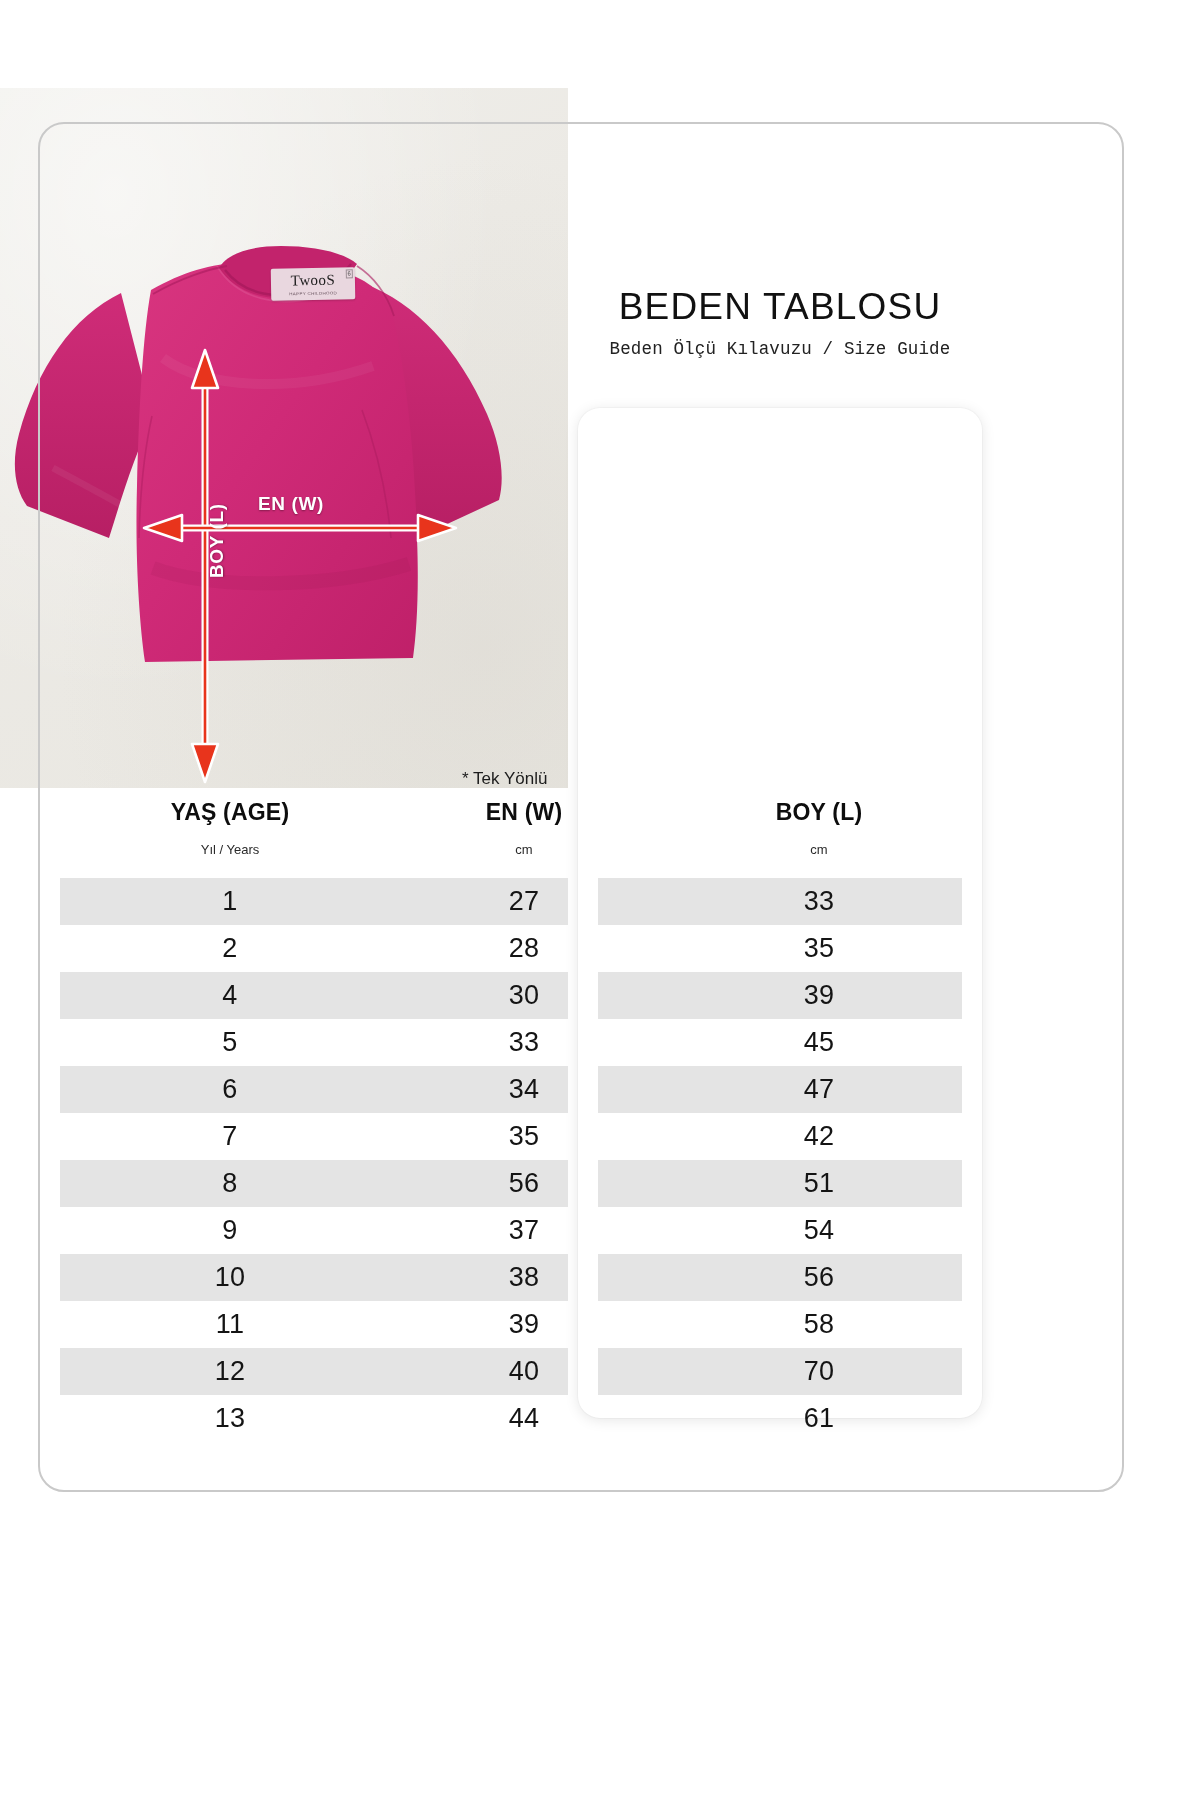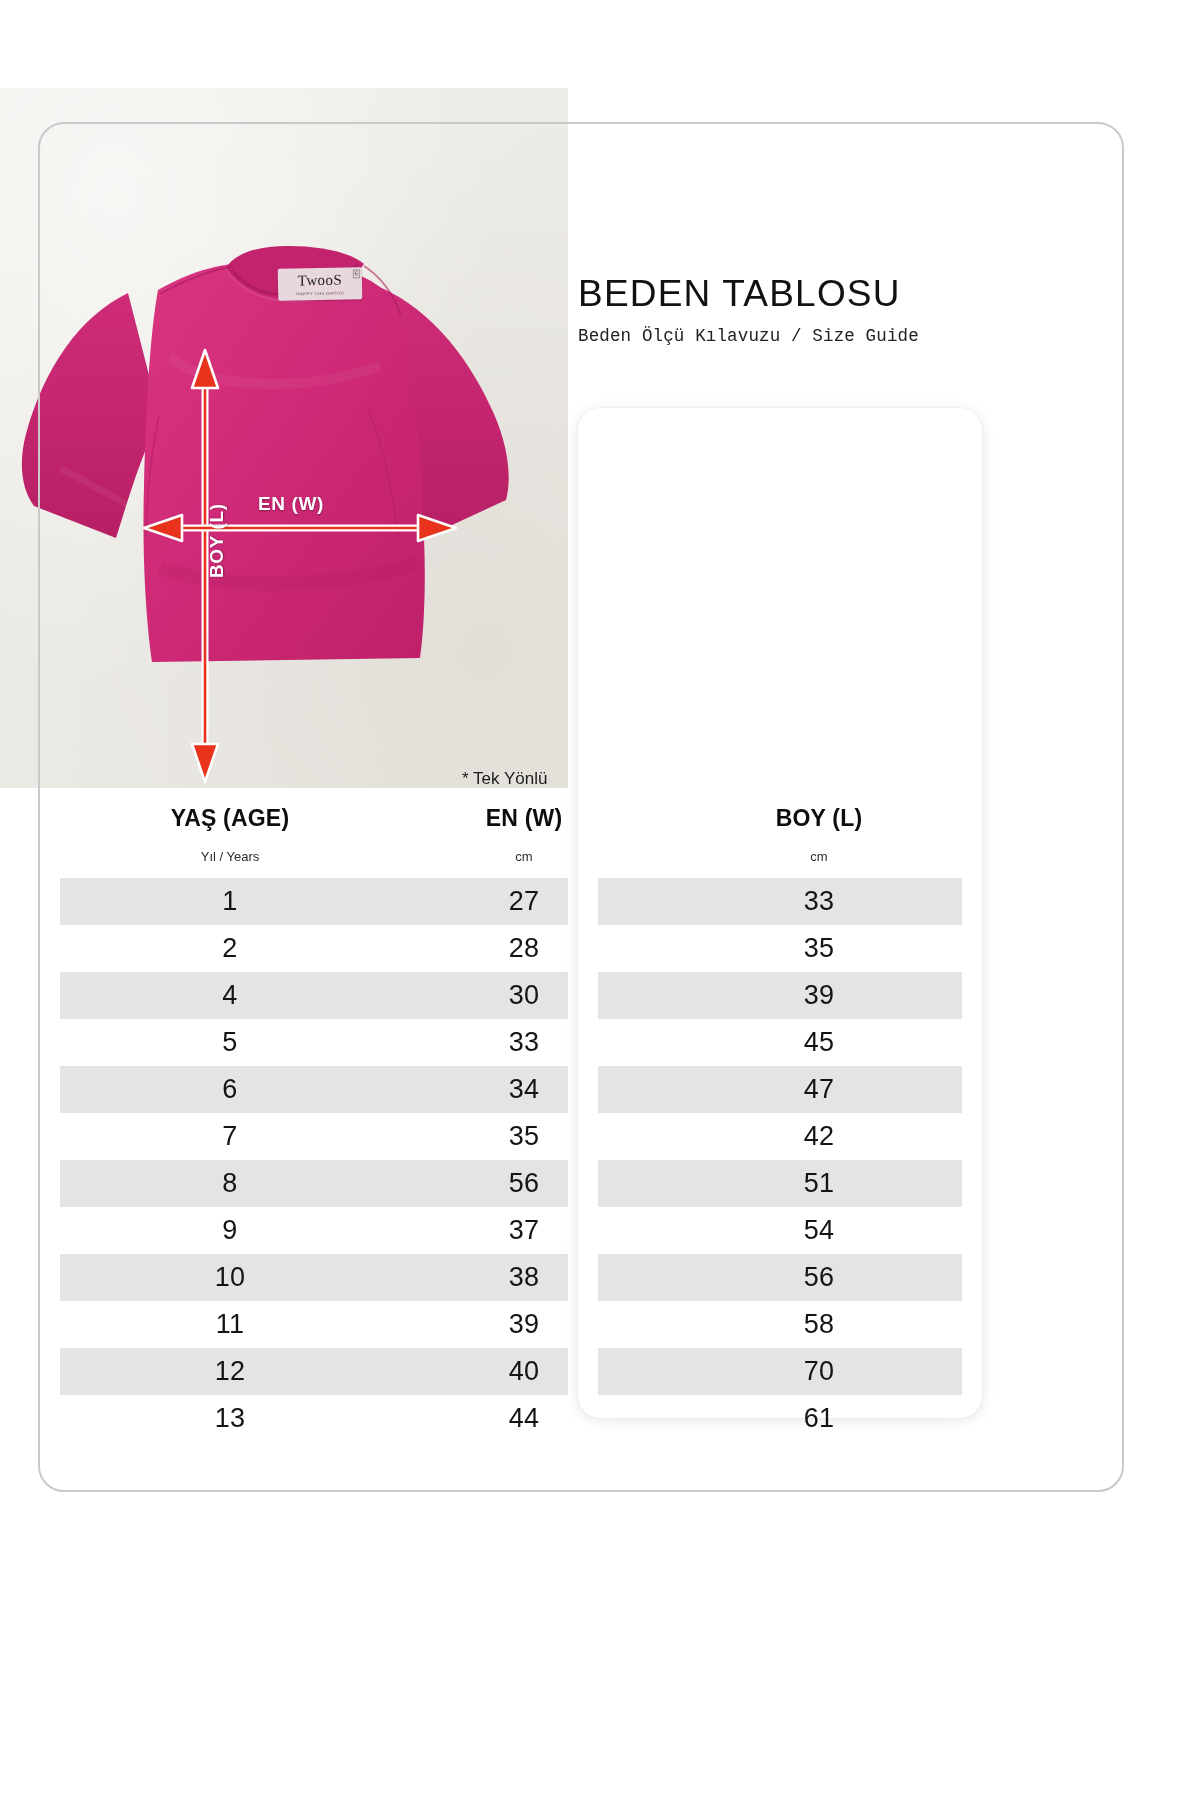--- a/index.html
+++ b/index.html
@@ -40,21 +40,21 @@
   }
   .photo-panel::after{
     content:"";
     position:absolute; inset:0;
     background:
       radial-gradient(ellipse at 20% 15%, rgba(255,255,255,.55), transparent 60%),
       radial-gradient(ellipse at 85% 80%, rgba(210,206,198,.35), transparent 62%);
   }
 
   
-  .garment { position:absolute; left:20px; top:150px; width:530px; height:450px; z-index:2;text-align:right;}
+  .garment { position:absolute; left:13px; top:150px; width:530px; height:450px; z-index:2;text-align:right;}
 
   .tee-svg { position:absolute; left:0; top:0; width:530px; height:450px; }
 
   
   .brand-tag{
     position:absolute;
     left:258px; top:30px;
     width:84px; height:32px;
     background:#e9d7df;
     border-radius:2px;
@@ -121,23 +121,23 @@
     width:404px; height:1010px;
     background:#ffffff;
     border-radius:22px;
     box-shadow:0 2px 14px rgba(0,0,0,.10), 0 0 0 1px rgba(0,0,0,.025);
     z-index:2;
   }
 
   
   .title-block{
     position:absolute;
-    left:578px; top:275px;
+    left:578px; top:288px;
     width:404px;
-    text-align:left;
+    text-align:center;
     z-index:5;
   }
   .title{
     font-size:37px;
     font-weight:400;
     letter-spacing:1.2px;
     color:#111111;
     line-height:1.05;
     white-space:nowrap;
   }
@@ -152,21 +152,21 @@
 
   
   .table-wrap{
     position:absolute;
     left:0; top:800px;
     width:1010px;
     z-index:5;
   }
   .thead{
     display:flex;
-    align-items:center;
+    align-items:flex-start;
     height:70px;
   }
   .th{
     text-align:center;
   }
   .th-age{ width:460px; }
   .th-en { width:128px; }
   .th-spacer{ width:40px; }
   .th-boy{ width:382px; }
 

